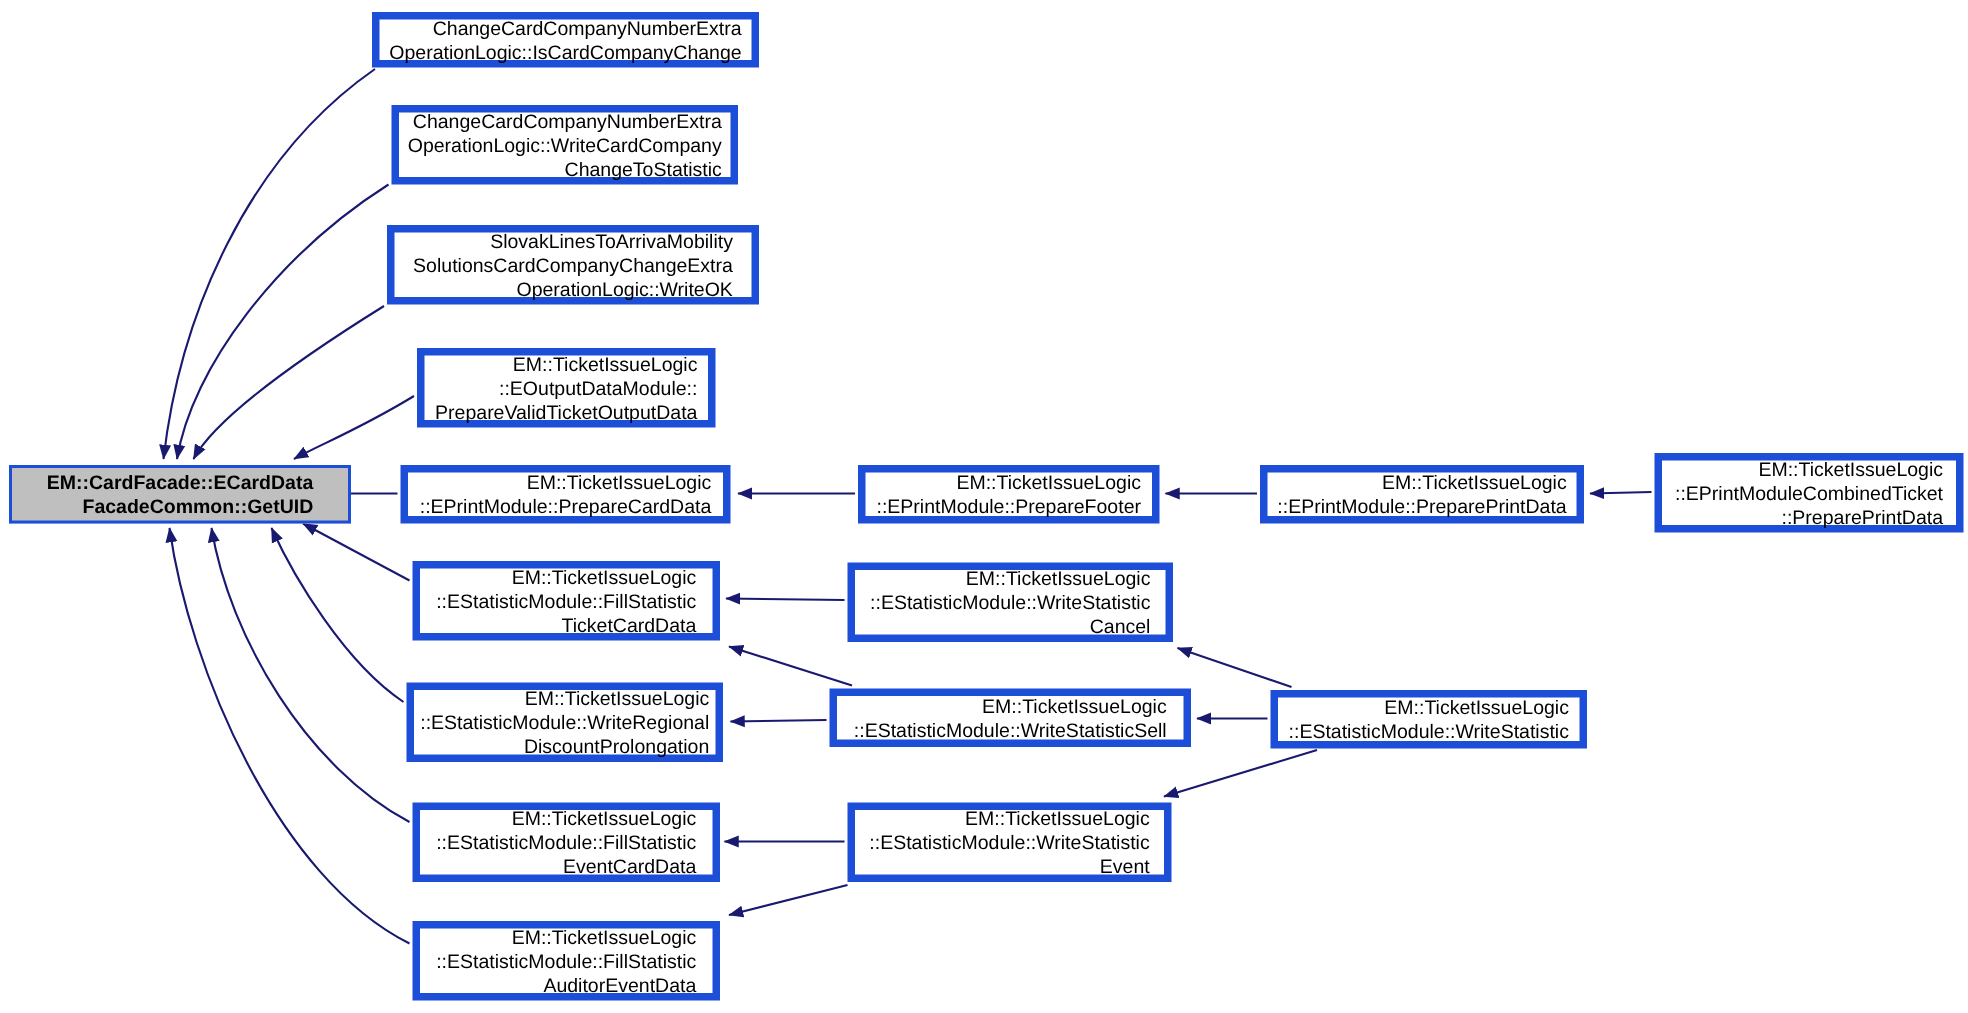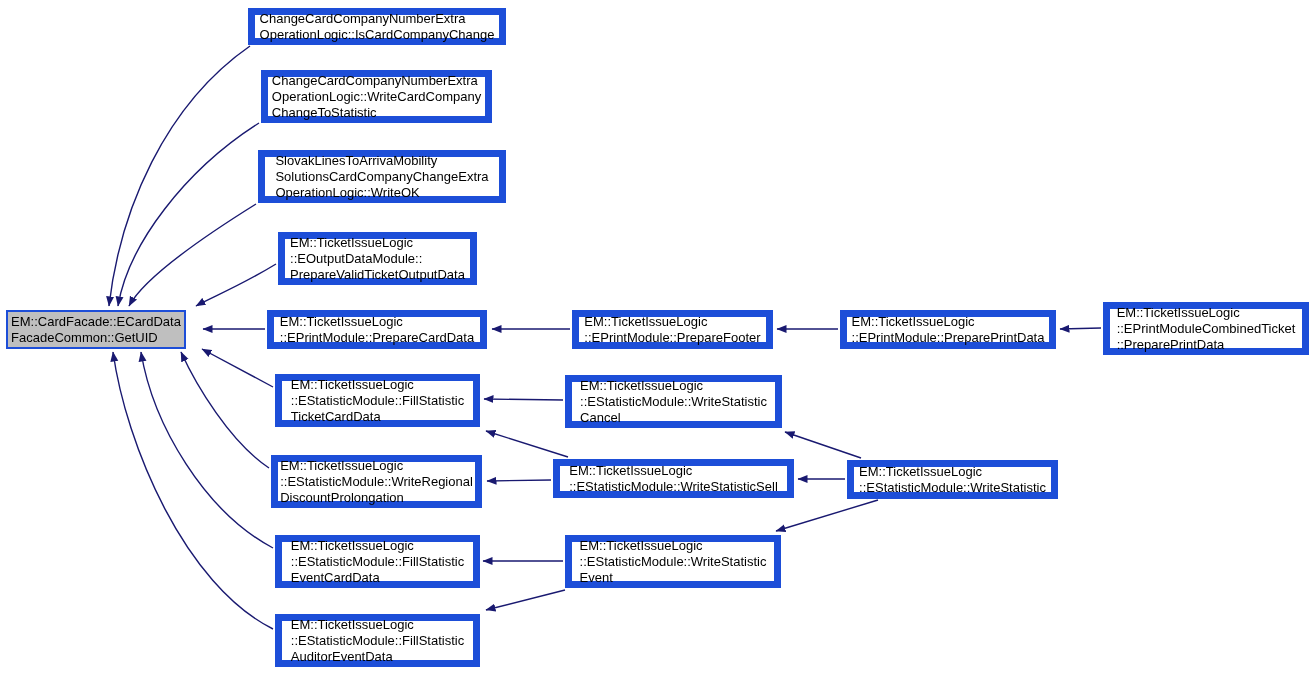--- a/index.html
+++ b/index.html
@@ -26,26 +26,26 @@
     height: 675px;
   }
   .edge {
     fill: none;
     stroke: #191970;
     stroke-width: 1.4;
   }
   .node {
     position: absolute;
     box-sizing: border-box;
-    border: 7px solid #1d4ed8;
+    border: 5px solid #1d4ed8;
     background: #ffffff;
     display: flex;
     align-items: center;
     justify-content: center;
-    text-align: left;
+    text-align: right;
     white-space: pre-line;
     cursor: pointer;
     padding: 1px 3px;
   }
   .node.highlight {
     background: #bfbfbf;
     border-width: 2px;
   }
 </style>
 </head>
@@ -77,21 +77,21 @@
     <path class="edge" d="M 563,400 L 484,399" marker-end="url(#arrow)"></path>
     <path class="edge" d="M 568,457 L 486,431" marker-end="url(#arrow)"></path>
     <path class="edge" d="M 551,480 L 487,481" marker-end="url(#arrow)"></path>
     <path class="edge" d="M 861,458 L 785,432" marker-end="url(#arrow)"></path>
     <path class="edge" d="M 845,479 L 798,479" marker-end="url(#arrow)"></path>
     <path class="edge" d="M 878,500 L 776,531" marker-end="url(#arrow)"></path>
     <path class="edge" d="M 563,561 L 483,561" marker-end="url(#arrow)"></path>
     <path class="edge" d="M 565,590 L 486,610" marker-end="url(#arrow)"></path>
   </svg>
 
-  <div class="node highlight" style="left:6px; top:310px; width:180px; height:39px;">
+  <div class="node highlight" style="left:6px; top:310px; width:228px; height:39px;font-weight:bold;">
     <span>EM::CardFacade::ECardData
 FacadeCommon::GetUID</span>
   </div>
 
   <div class="node" style="left:248px; top:8px; width:258px; height:37px;">
     <span>ChangeCardCompanyNumberExtra
 OperationLogic::IsCardCompanyChange</span>
   </div>
 
   <div class="node" style="left:261px; top:70px; width:231px; height:53px;">

